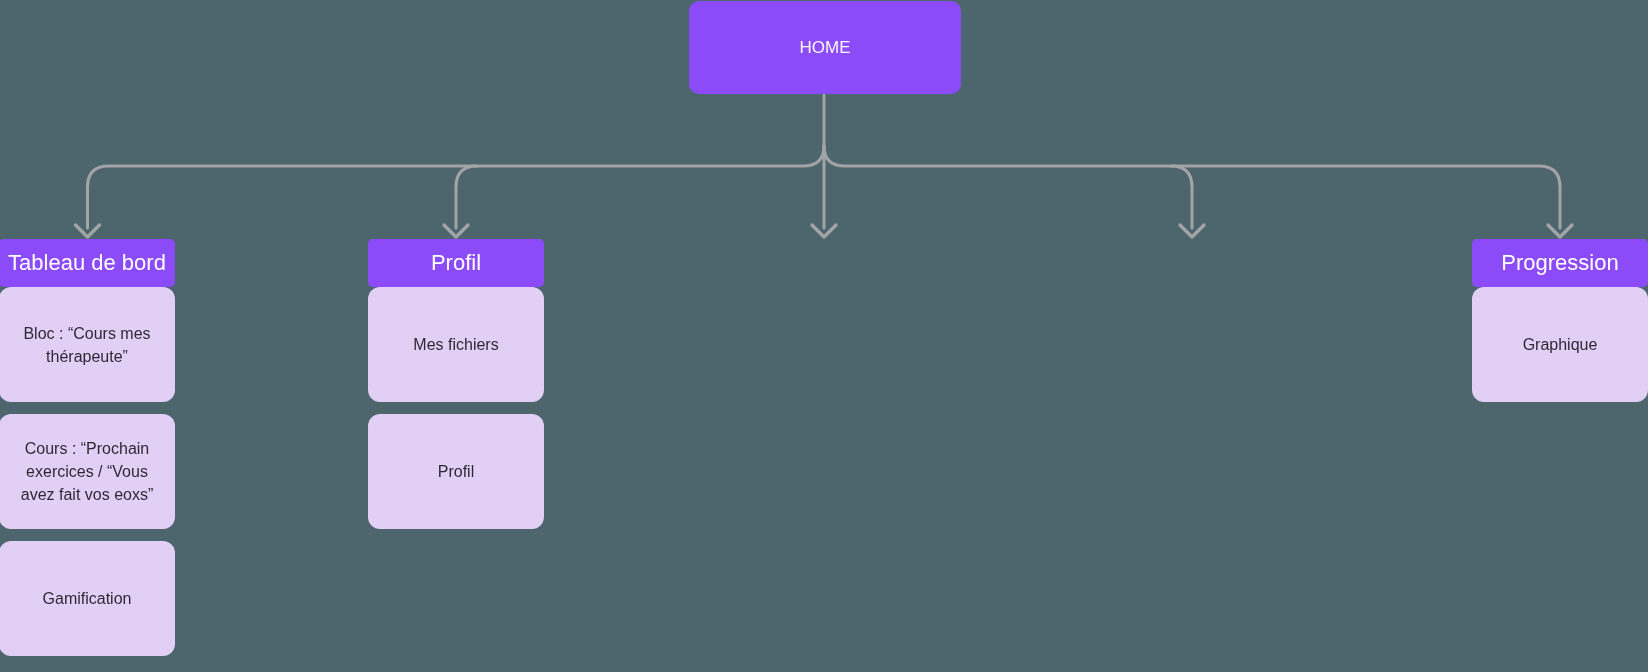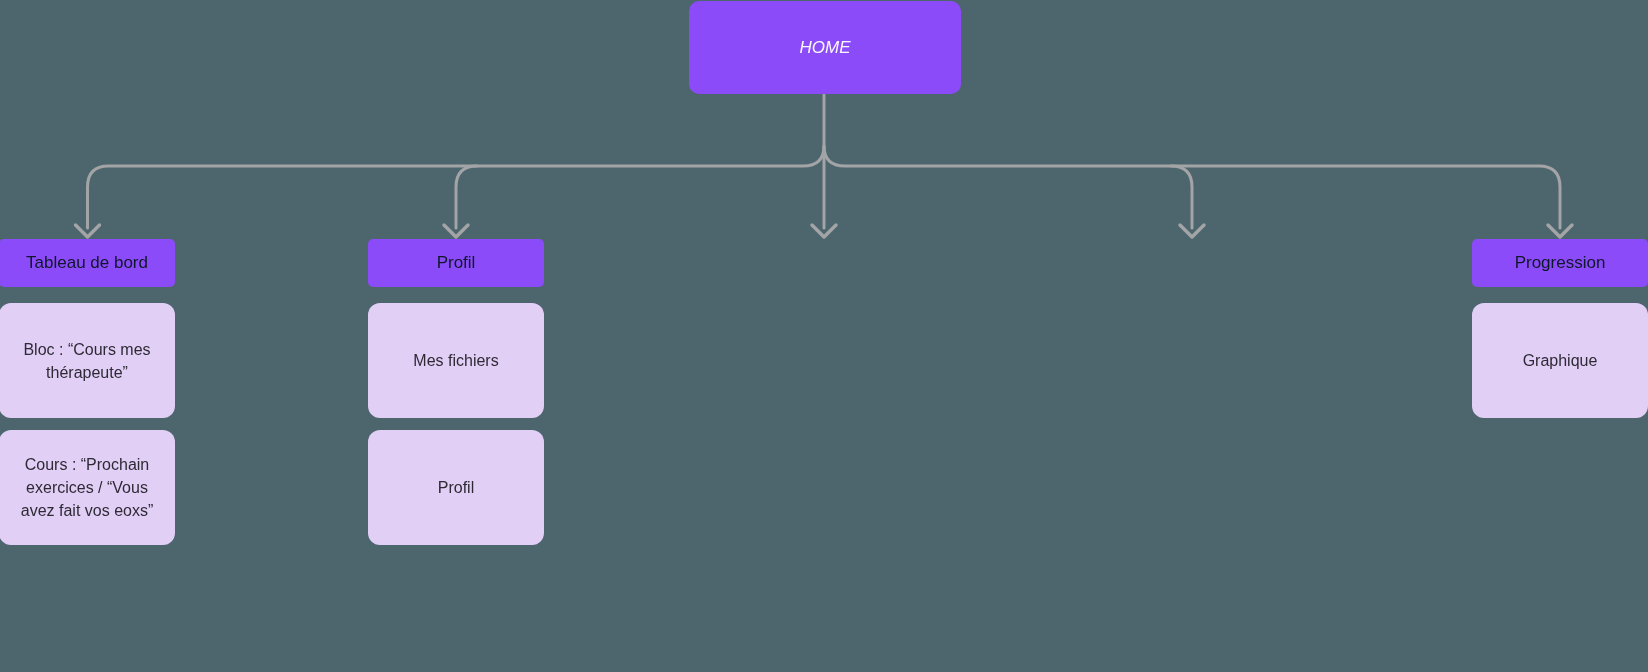--- a/index.html
+++ b/index.html
@@ -32,47 +32,45 @@
     stroke-width: 3.5;
     stroke-linejoin: round;
   }
   .node {
     position: absolute;
     box-sizing: border-box;
     display: flex;
     align-items: center;
     justify-content: center;
     text-align: right;
-    font-style: italic;
   }
   .root-node {
     left: 689px; top: 1px;
     width: 272px; height: 93px;
     background: #8C4BF8;
     border-radius: 10px;
     color: #FAF8FE;
     font-size: 17px;
   }
   .col {
     position: absolute;
     top: 239px;
     width: 176px;
   }
   .header-node {
     position: relative;
     width: 176px; height: 48px;
     background: #8C4BF8;
     border-radius: 5px;
-    color: #0f172a;
-    font-size: 17px;
+    color: #ffffff;
+    font-size: 22px;
     display: flex;
     align-items: center;
     justify-content: center;
     text-align: center;
-    margin-bottom: 16px;
     box-sizing: border-box;
   }
   .child-node {
     position: relative;
     width: 176px; height: 115px;
     background: #E2CFF6;
     border-radius: 12px;
     color: #2D2A35;
     font-size: 16px;
     line-height: 23px;
@@ -116,20 +114,23 @@
   <div class="col" style="left:-1px">
     <div class="header-node">
       <span>Tableau de bord</span>
     </div>
     <div class="child-node">
       <span>Bloc : “Cours mes thérapeute”</span>
     </div>
     <div class="child-node">
       <span>Cours : “Prochain exercices / “Vous avez fait vos eoxs”</span>
     </div>
+    <div class="child-node">
+      <span>Gamification</span>
+    </div>
   </div>
 
   <div class="col" style="left:368px">
     <div class="header-node">
       <span>Profil</span>
     </div>
     <div class="child-node">
       <span>Mes fichiers</span>
     </div>
     <div class="child-node">

